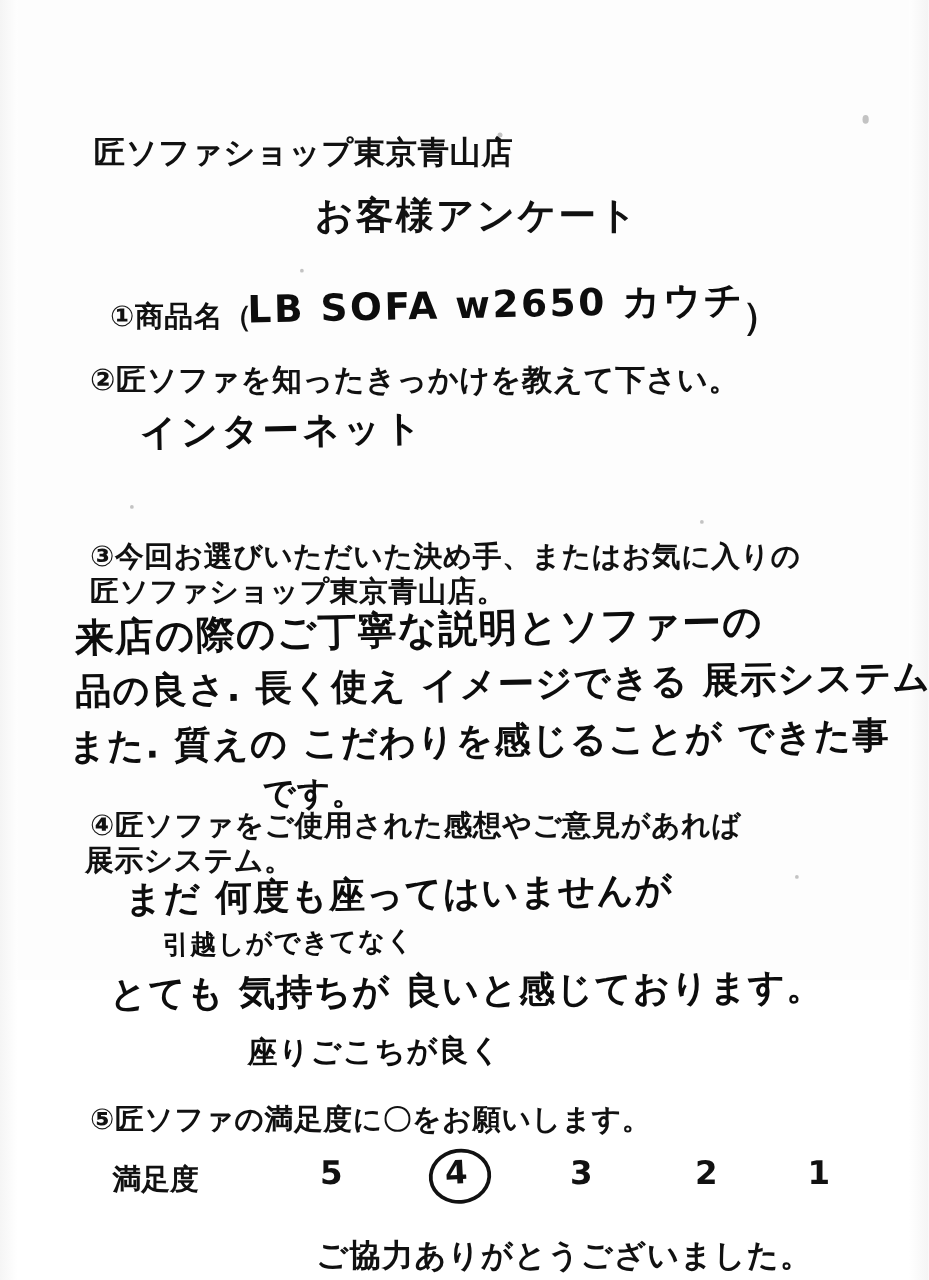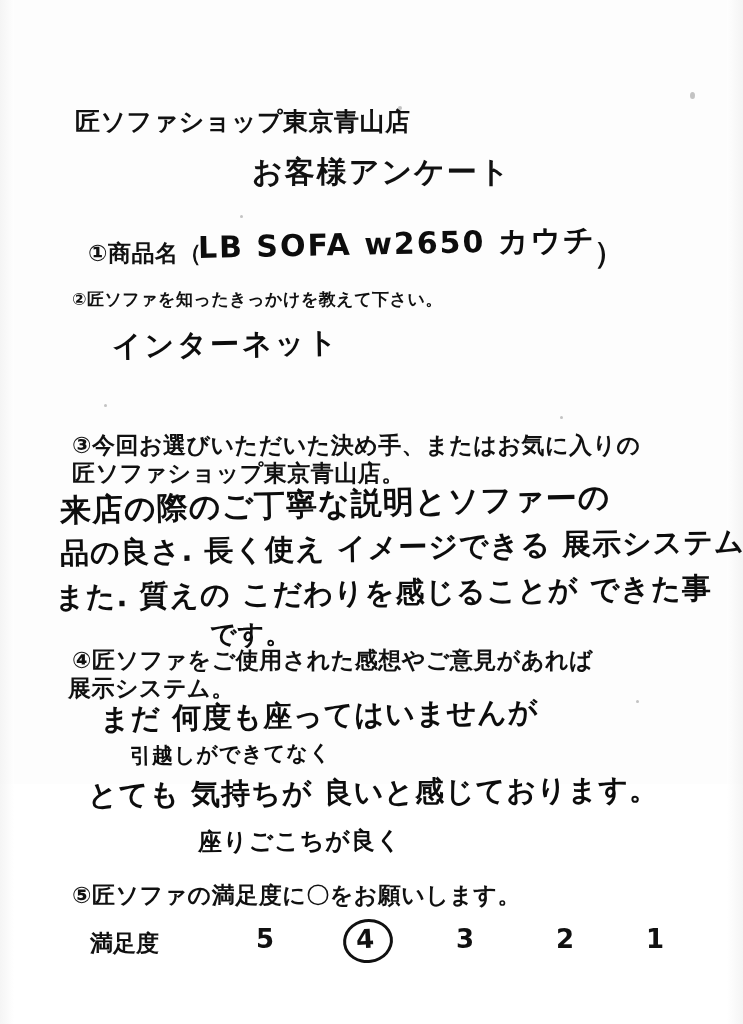--- a/index.html
+++ b/index.html
@@ -63,21 +63,21 @@
     transform-origin: left center;
   }
 
   #shop-name   { left: 75px;  top: 105px; font-size: 25px; }
   #form-title  { left: 228px; top: 152px; font-size: 30px; letter-spacing: 2px; margin-left: 24px; }
 
   #q1-label    { left: 88px;  top: 238px; font-size: 23px; }
   #q1-answer   { left: 198px; top: 228px; font-size: 30px; letter-spacing: 2px; transform: rotate(-1.2deg); }
   #q1-paren-r  { left: 594px; top: 233px; font-size: 30px; }
 
-  #q2-label    { left: 72px;  top: 288px; font-size: 17px; }
+  #q2-label    { left: 72px;  top: 288px; font-size: 24px; }
   #q2-answer   { left: 112px; top: 327px; font-size: 29px; letter-spacing: 3px; transform: rotate(-1deg); }
 
   #q3-label-1  { left: 72px;  top: 430px; font-size: 23px; }
   #q3-label-2  { left: 72px;  top: 458px; font-size: 23px; }
   #q3-line-1   { left: 60px;  top: 490px; font-size: 31px; letter-spacing: 1px; transform: rotate(-1.4deg); }
   #q3-line-2   { left: 60px;  top: 534px; font-size: 29px; letter-spacing: 1px; transform: rotate(-1deg); }
   #q3-line-3   { left: 55px;  top: 578px; font-size: 29px; letter-spacing: 1px; transform: rotate(-0.8deg); }
   #q3-line-4   { left: 210px; top: 617px; font-size: 26px; letter-spacing: 1px; }
 
   #q4-label-1  { left: 72px;  top: 645px; font-size: 23px; }
@@ -202,14 +202,15 @@
 
     <div class="rating-item" style="left:452px;">
       <span class="num">2</span>
     </div>
 
     <div class="rating-item" style="left:542px;">
       <span class="num">1</span>
     </div>
   </div>
 
+  <div class="printed" id="closing">ご協力ありがとうございました。</div>
 
 </div>
 
 </body></html>

